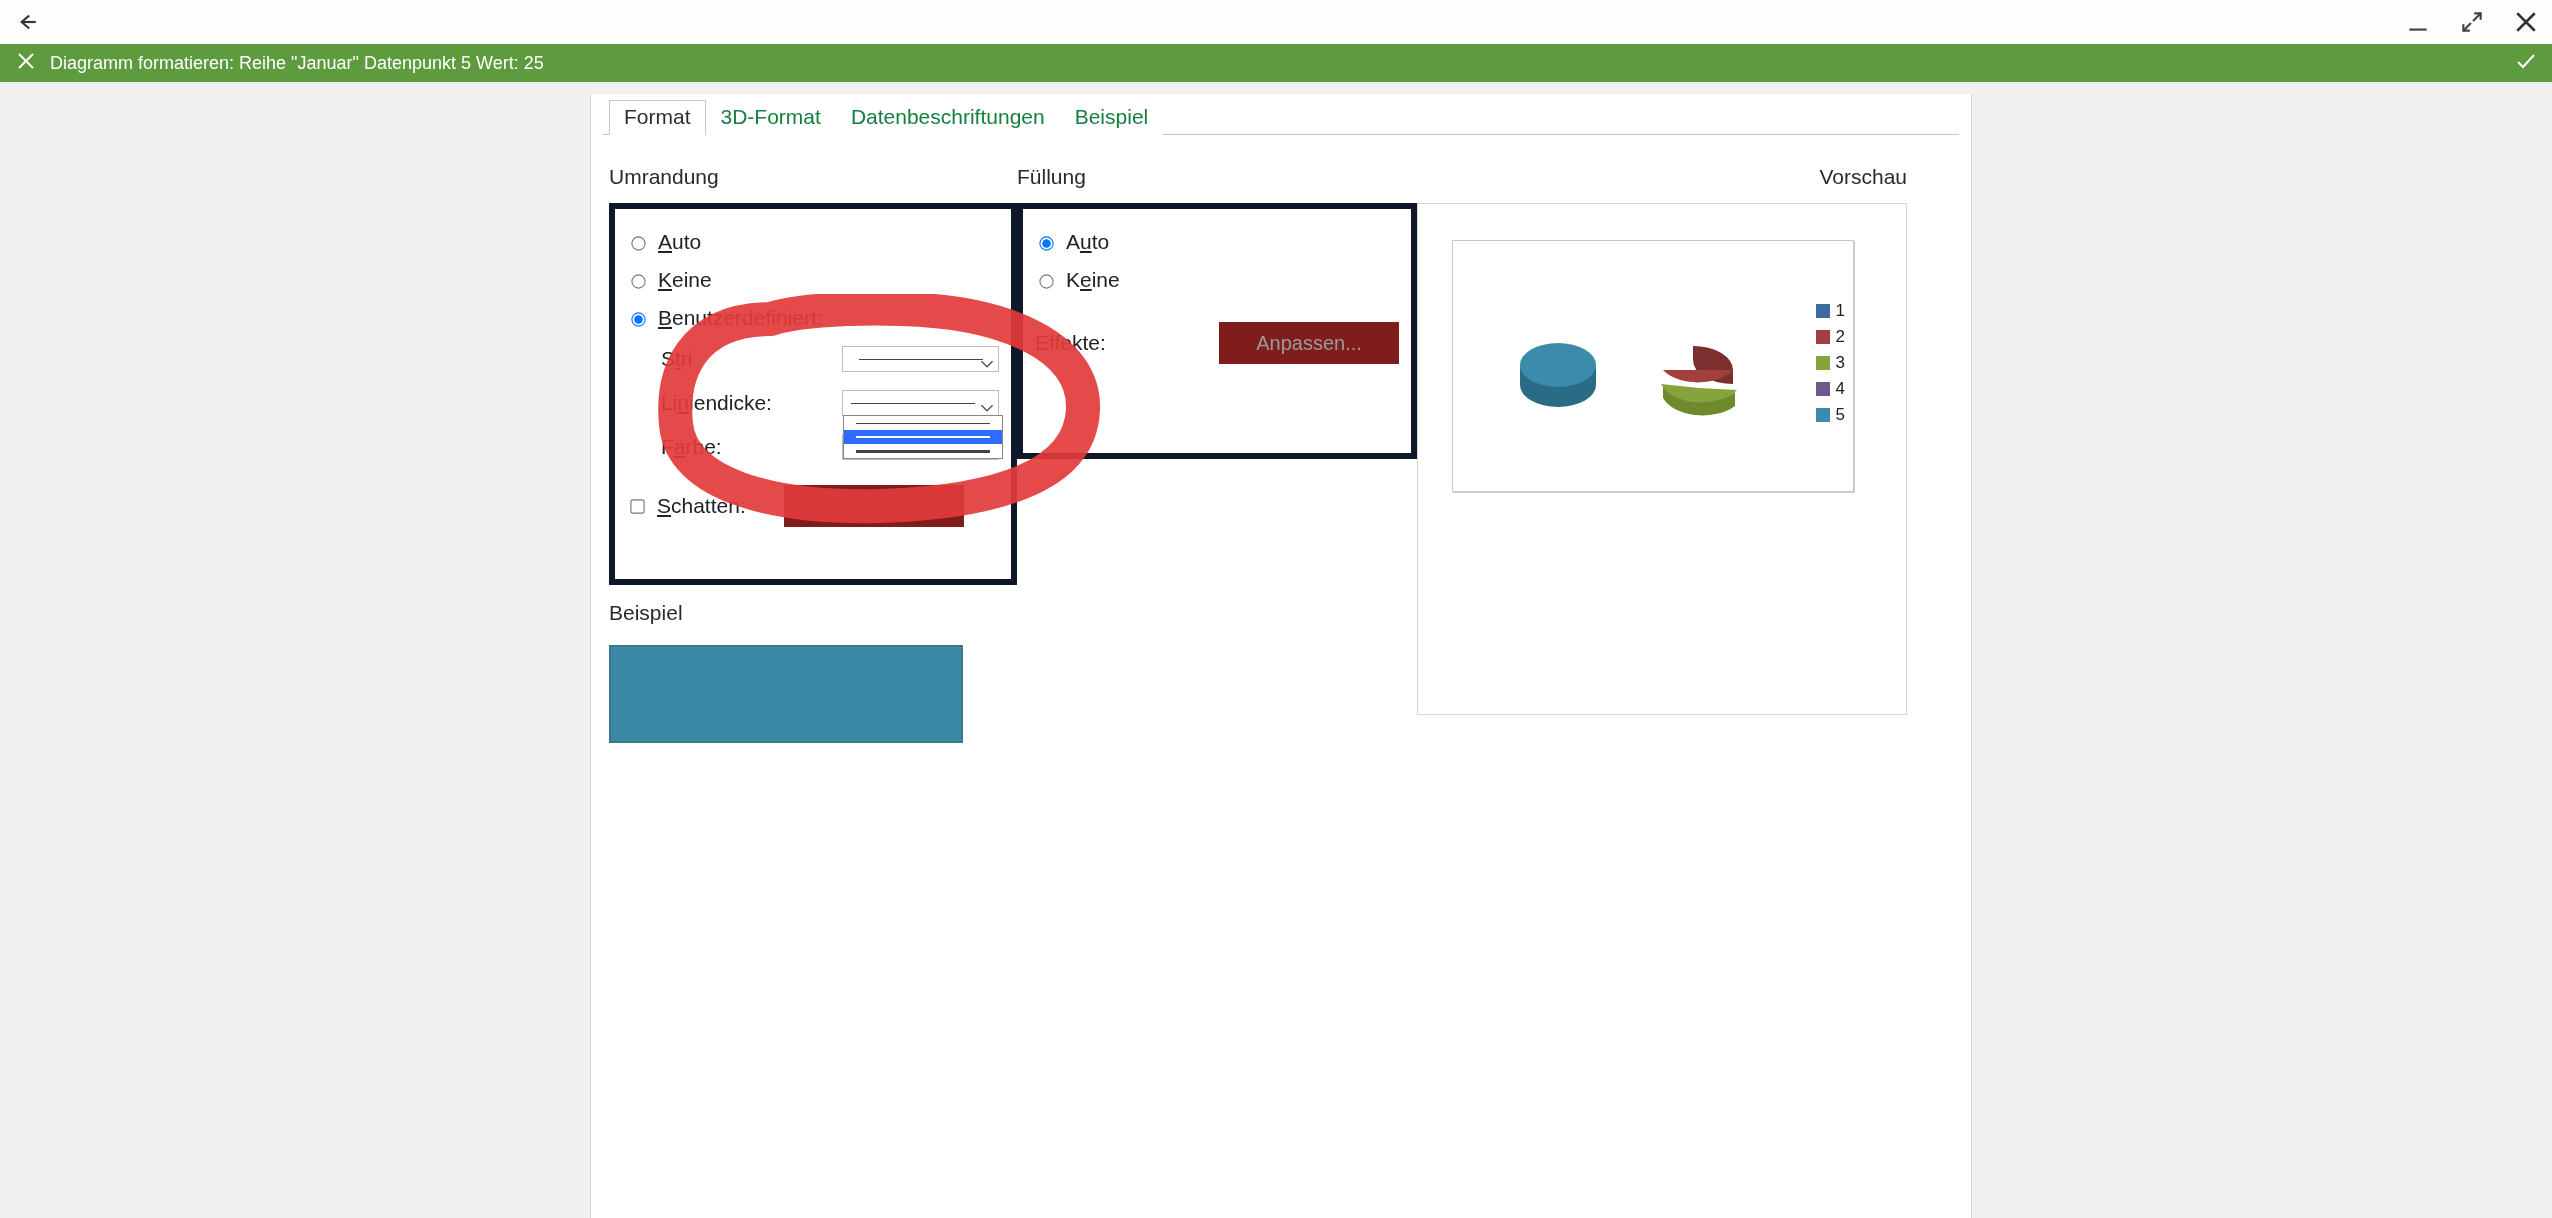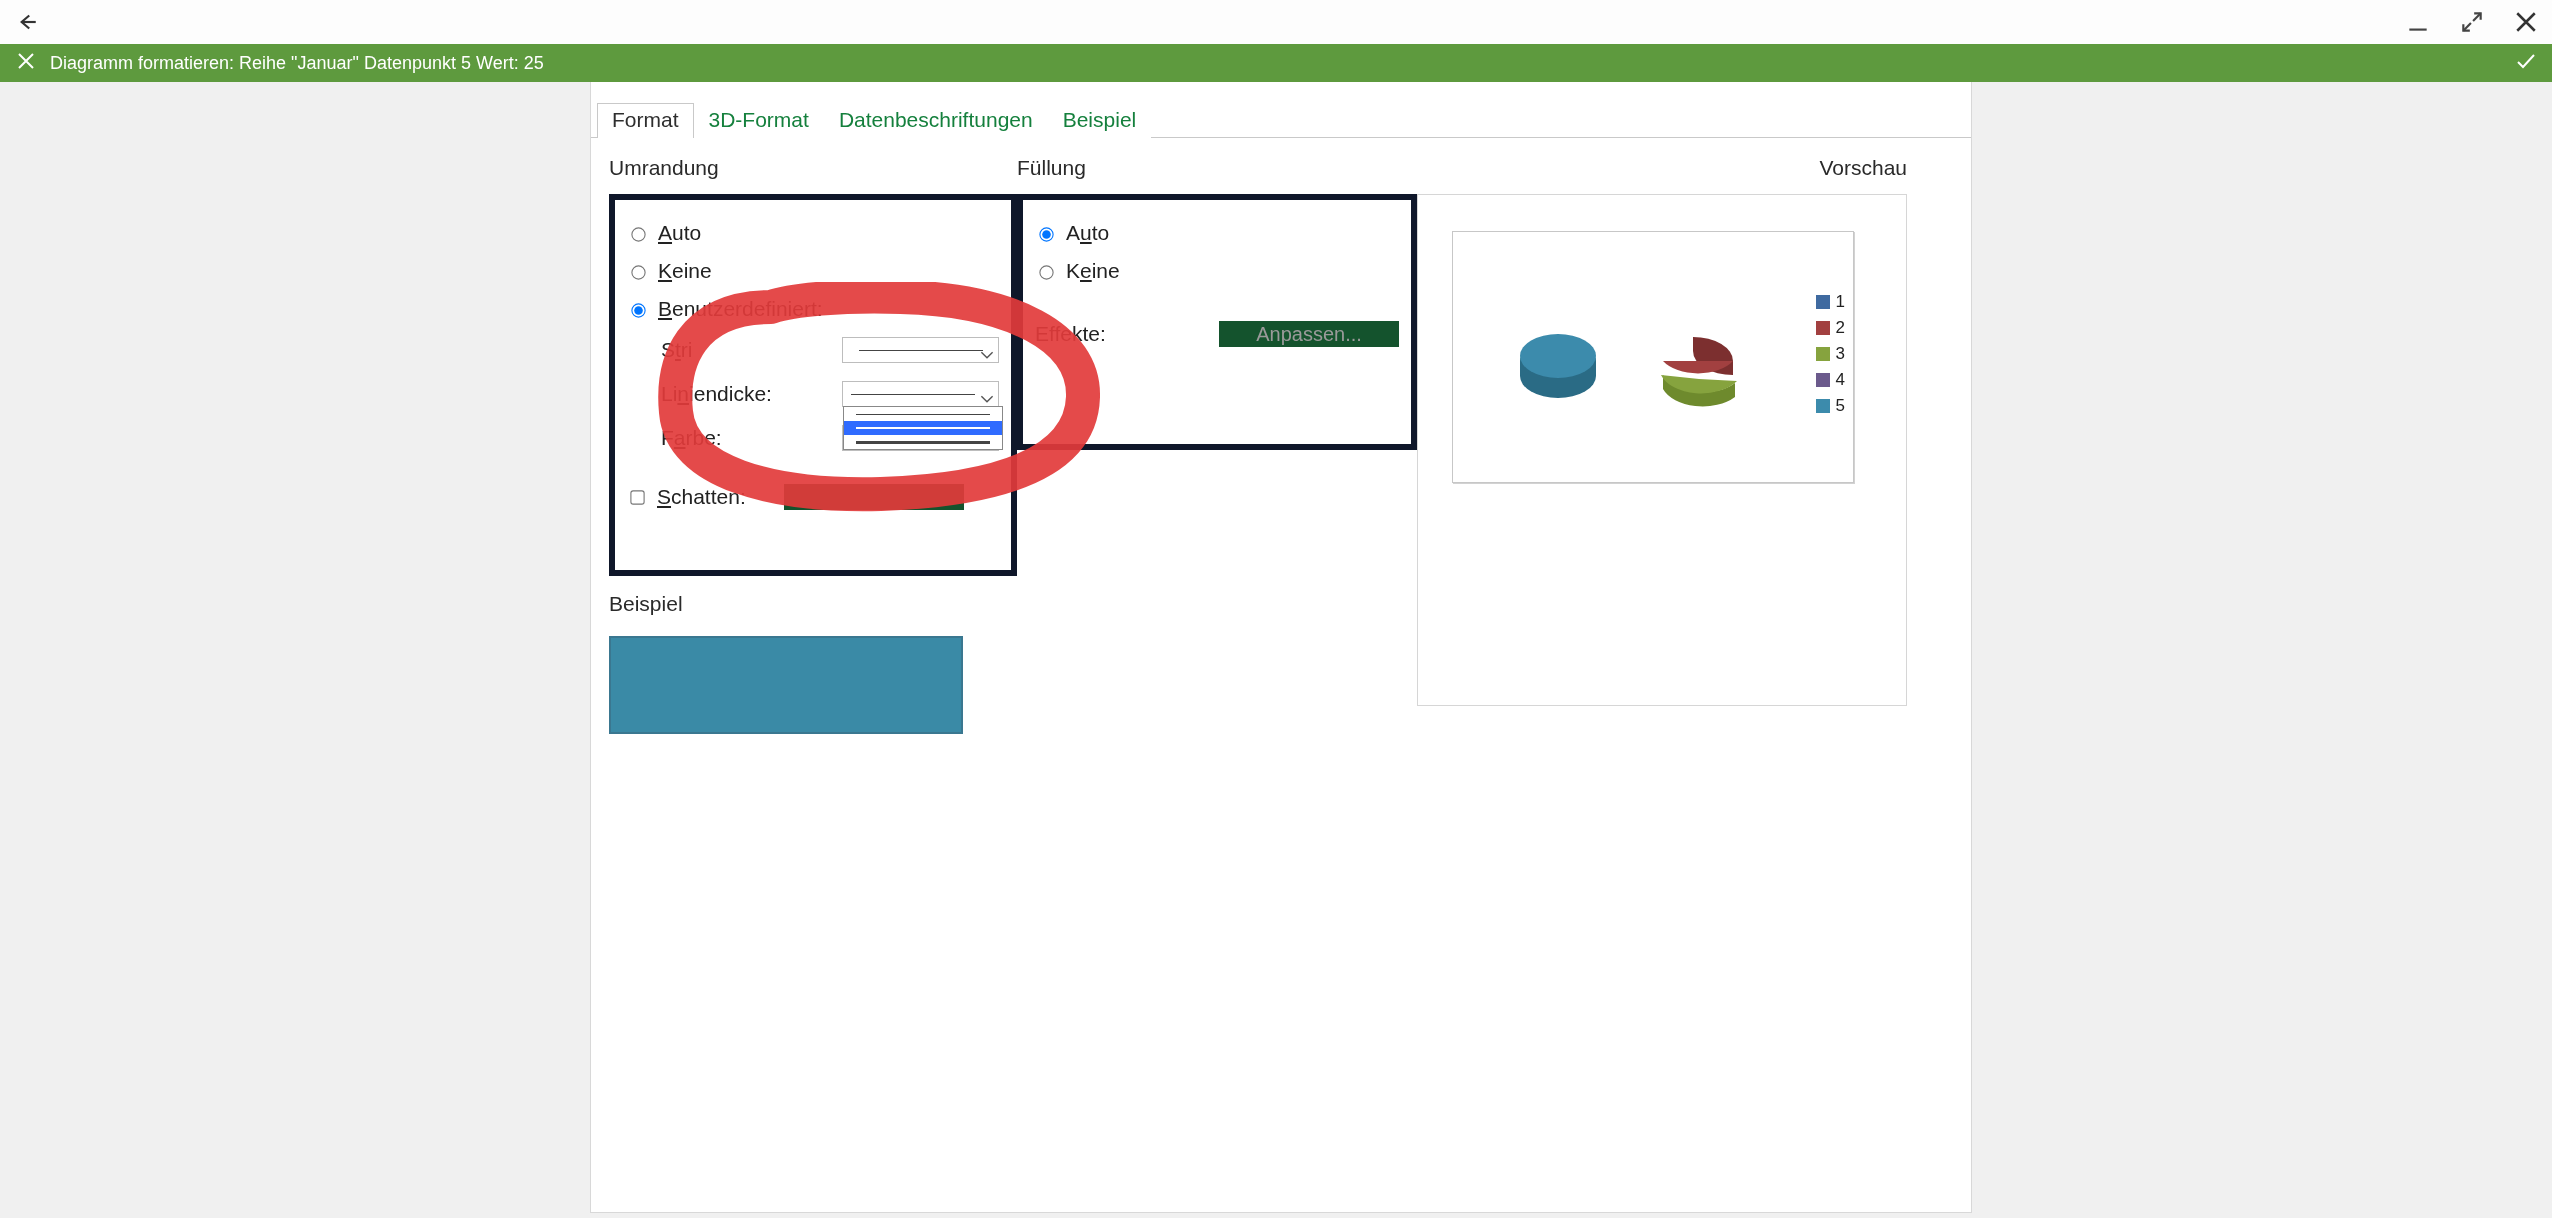--- a/index.html
+++ b/index.html
@@ -54,22 +54,22 @@
     background: #fff;
     border: 1px solid #d8d8d8;
     border-top: none;
     min-height: 1130px;
     position: relative;
   }
 
   
   .tabs {
     display: flex;
-    margin: 0;
-    padding: 20px 0 0 6px;
+    margin: 12px;
+    padding: 5px 0 0 6px;
     border-bottom: 1px solid #c9c9c9;
     background: #fff;
   }
   .tab {
     padding: 4px 14px 6px;
     font-size: 21px;
     color: #2e2e2e;
     border: 1px solid transparent;
     border-bottom: none;
     position: relative;
@@ -196,22 +196,22 @@
   .color-field .txt {
     font-size: 18px; color: #888;
     white-space: nowrap; overflow: hidden;
   }
   .color-field .chev {
     position: absolute; right: 4px; top: 50%;
     transform: translateY(-50%); width: 14px; height: 14px;
   }
 
   .btn-disabled {
-    width: 180px; height: 26px;
-    background: #14532d;
+    width: 180px; height: 42px;
+    background: #7f1d1d;
     color: #9a9a9a;
     display: flex; align-items: center; justify-content: center;
     font-size: 20px;
   }
 
   .example-box {
     width: 350px; height: 94px;
     border: 2px solid #3a7790;
     background: #3a8aa6;
     margin-top: 6px;

